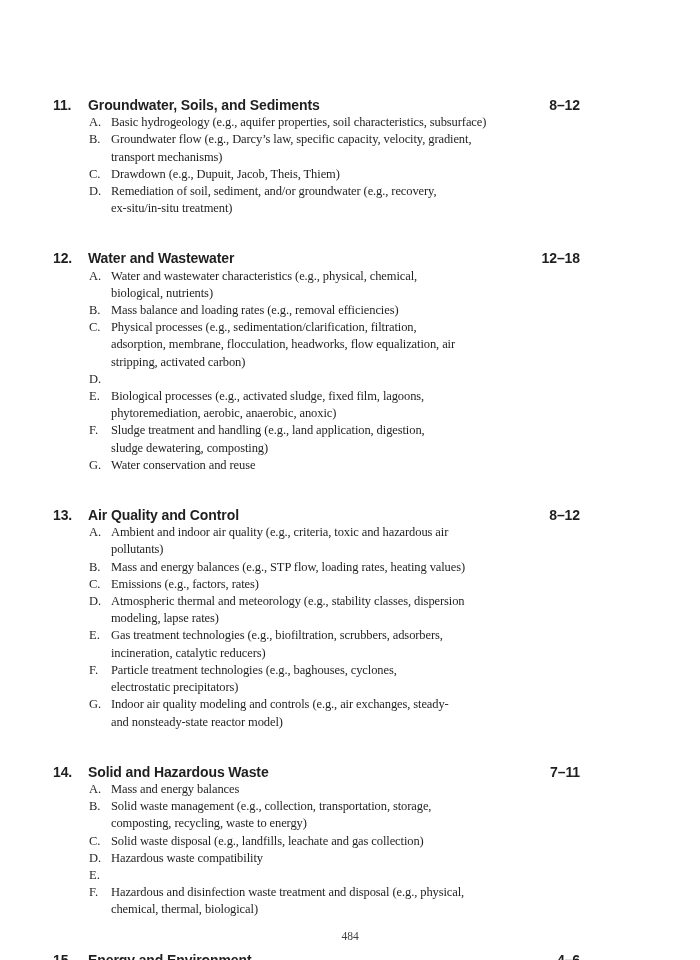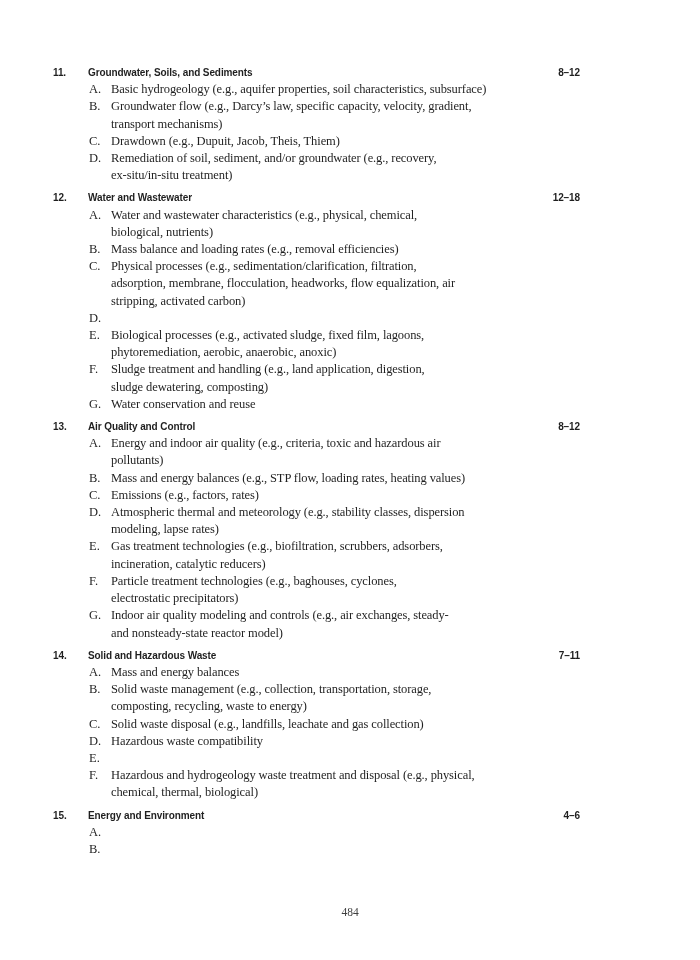--- a/index.html
+++ b/index.html
@@ -24,35 +24,36 @@
     left: 53px;
     top: 64px;
     width: 527px;
   }
   .section + .section { margin-top: 5px; }
   .sec-head {
     display: flex;
     align-items: flex-start;
     font-family: "Liberation Sans", sans-serif;
     font-weight: bold;
-    font-size: 10px;
+    font-size: 14px;
     letter-spacing: -0.1px;
+    margin-top: 33px;
   }
   .sec-num { width: 35px; flex-shrink: 0; }
   .sec-title { flex: 1; }
   .sec-range { white-space: nowrap; text-align: right; }
   .items { margin-left: 36px; }
   .item { display: flex; }
   .item-letter { width: 22px; flex-shrink: 0; }
   .item-text { white-space: pre-line; letter-spacing: -0.1px; font-family: Liberation Serif, serif; }
   .page-number {
     position: absolute;
     left: 0;
     right: 0;
-    top: 904px;
+    top: 928px;
     text-align: center;
     font-size: 11.5px;
     color: #3f3f3f;
   }
 </style>
 </head>
 <body>
 
 <div class="page">
   <div class="content">
@@ -126,21 +127,21 @@
       </div>
       <div class="section">
         <div class="sec-head">
           <span class="sec-num">13.</span>
           <span class="sec-title">Air Quality and Control</span>
           <span class="sec-range">8–12</span>
         </div>
         <div class="items">
           <div class="item">
             <span class="item-letter">A.</span>
-            <span class="item-text">Energy and indoor air quality (e.g., criteria, toxic and hazardous air
+            <span class="item-text">Ambient and indoor air quality (e.g., criteria, toxic and hazardous air
 pollutants)</span>
           </div>
           <div class="item">
             <span class="item-letter">B.</span>
             <span class="item-text">Mass and energy balances (e.g., STP flow, loading rates, heating values)</span>
           </div>
           <div class="item">
             <span class="item-letter">C.</span>
             <span class="item-text">Emissions (e.g., factors, rates)</span>
           </div>
@@ -188,21 +189,21 @@
           </div>
           <div class="item">
             <span class="item-letter">D.</span>
             <span class="item-text">Hazardous waste compatibility</span>
           </div>
           <div class="item">
             <span class="item-letter">E.</span>
           </div>
           <div class="item">
             <span class="item-letter">F.</span>
-            <span class="item-text">Hazardous and hydrogeology waste treatment and disposal (e.g., physical,
+            <span class="item-text">Hazardous and disinfection waste treatment and disposal (e.g., physical,
 chemical, thermal, biological)</span>
           </div>
         </div>
       </div>
       <div class="section">
         <div class="sec-head">
           <span class="sec-num">15.</span>
           <span class="sec-title">Energy and Environment</span>
           <span class="sec-range">4–6</span>
         </div>

